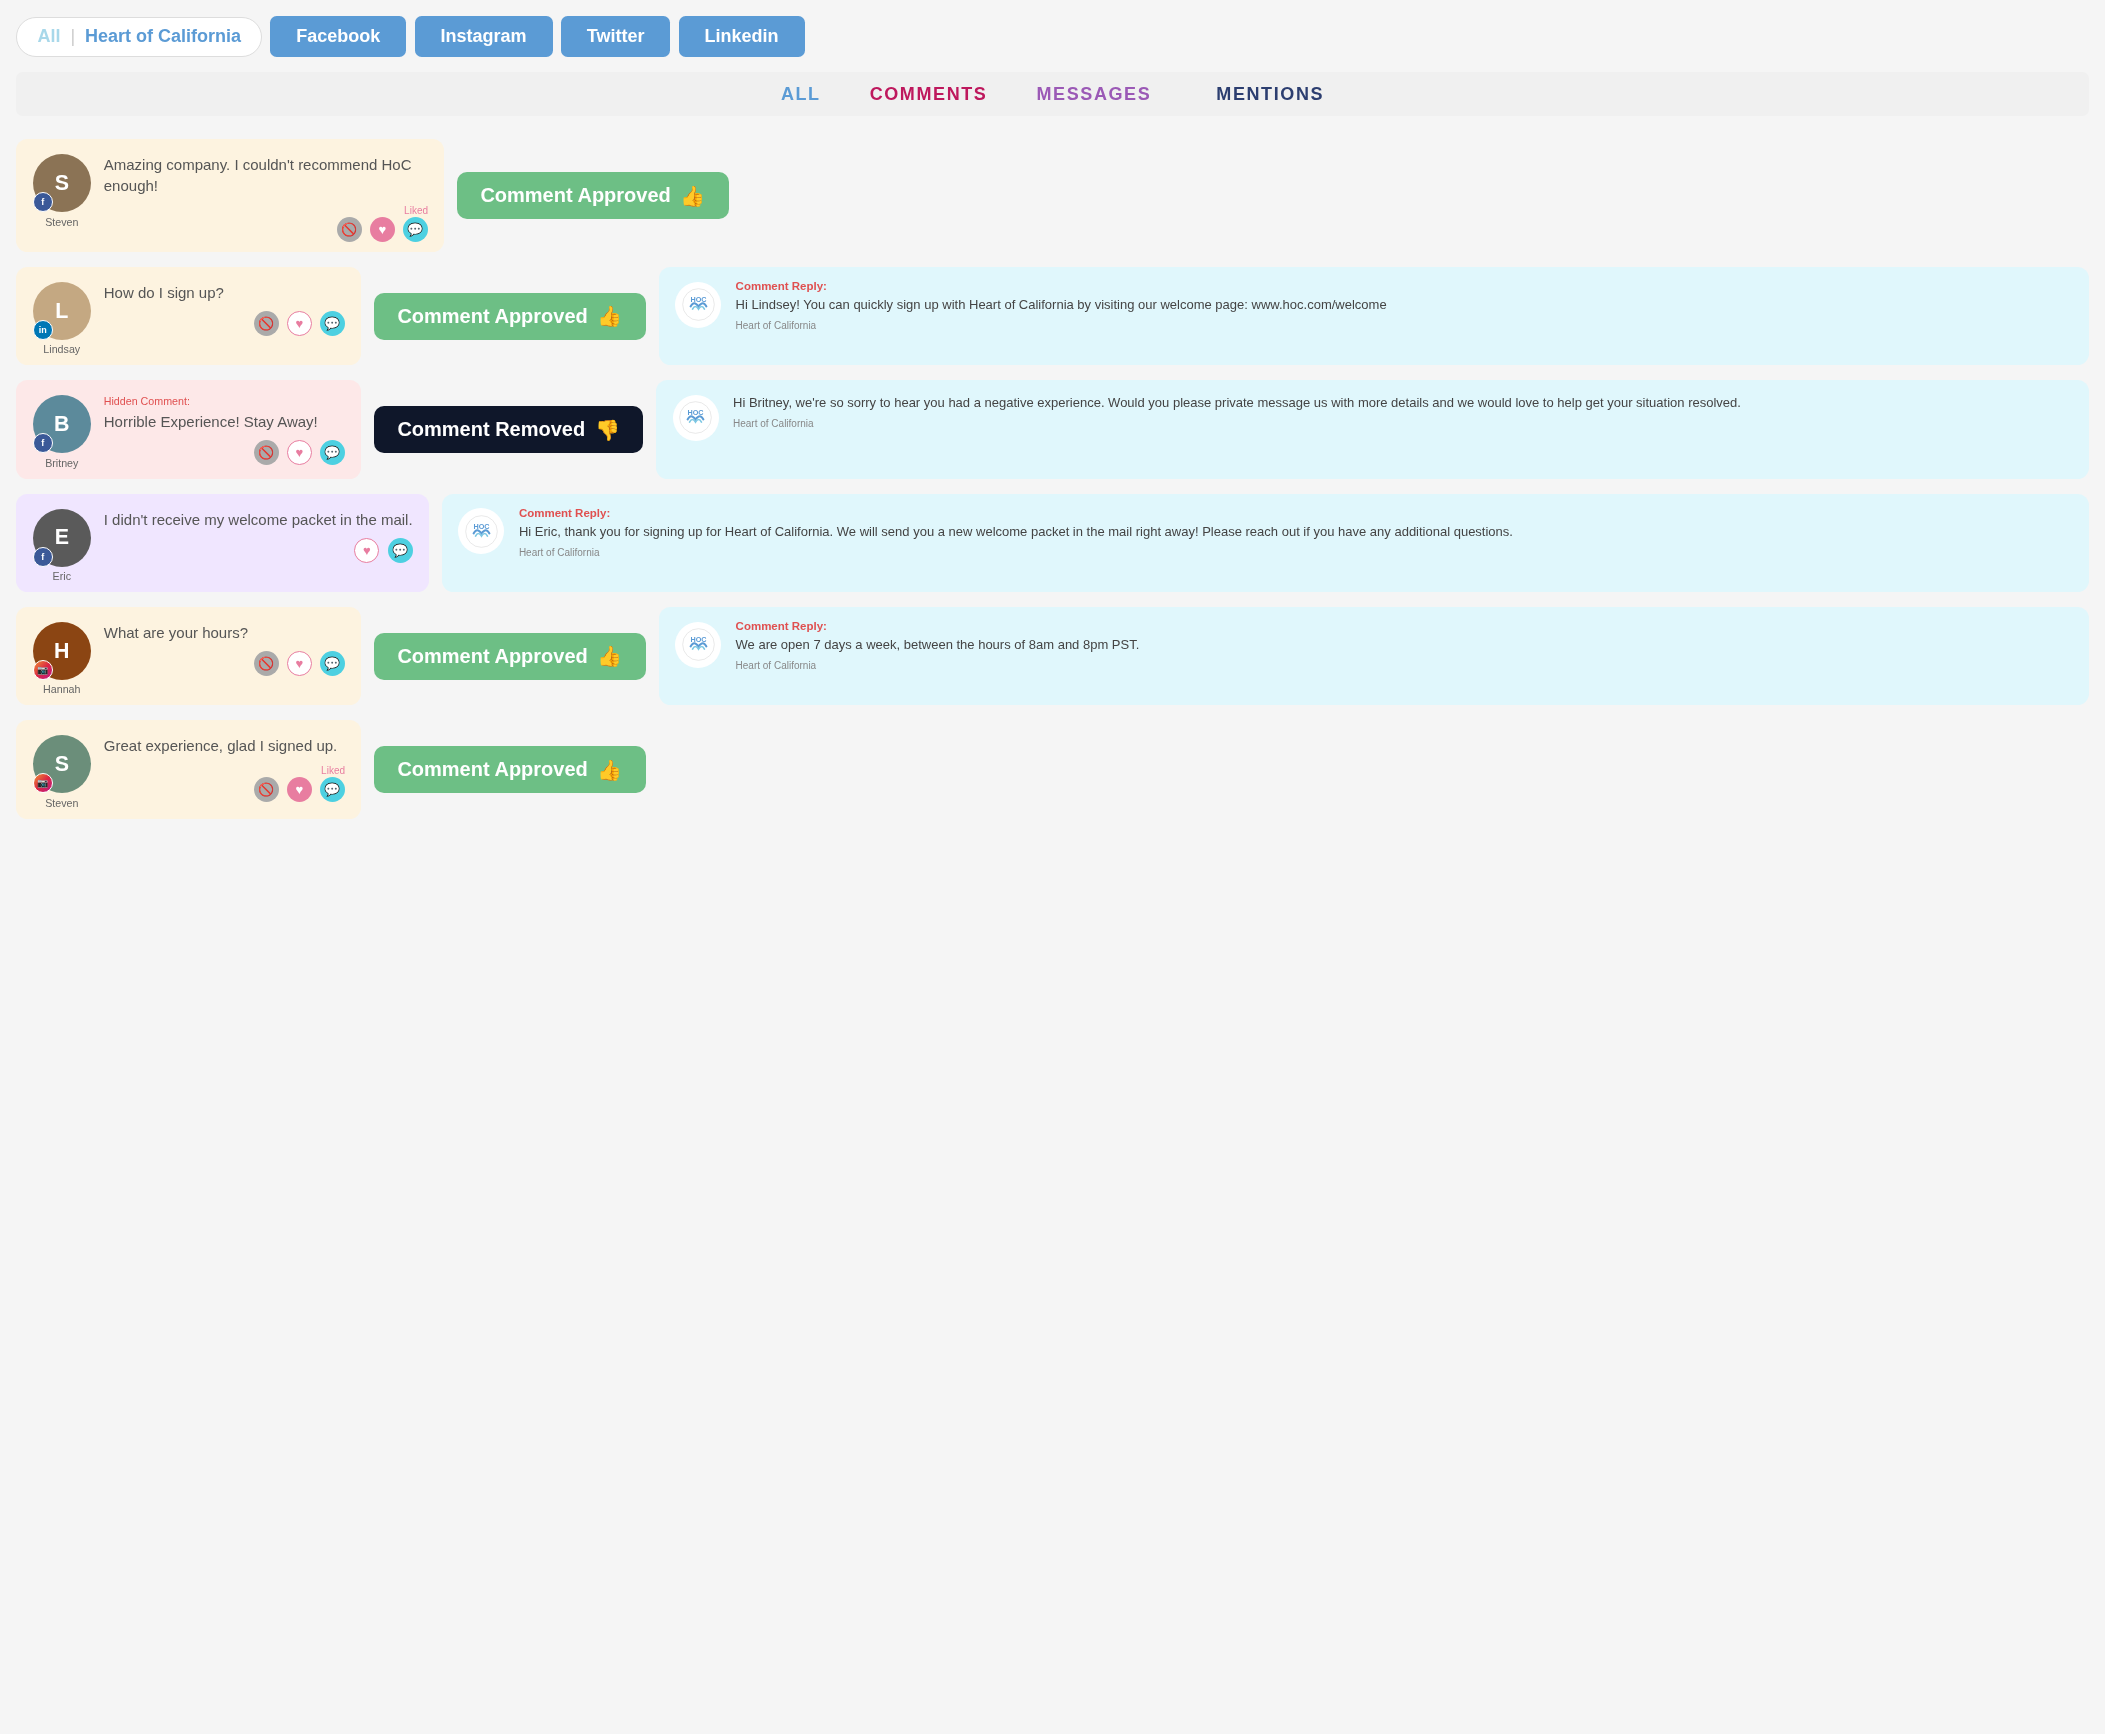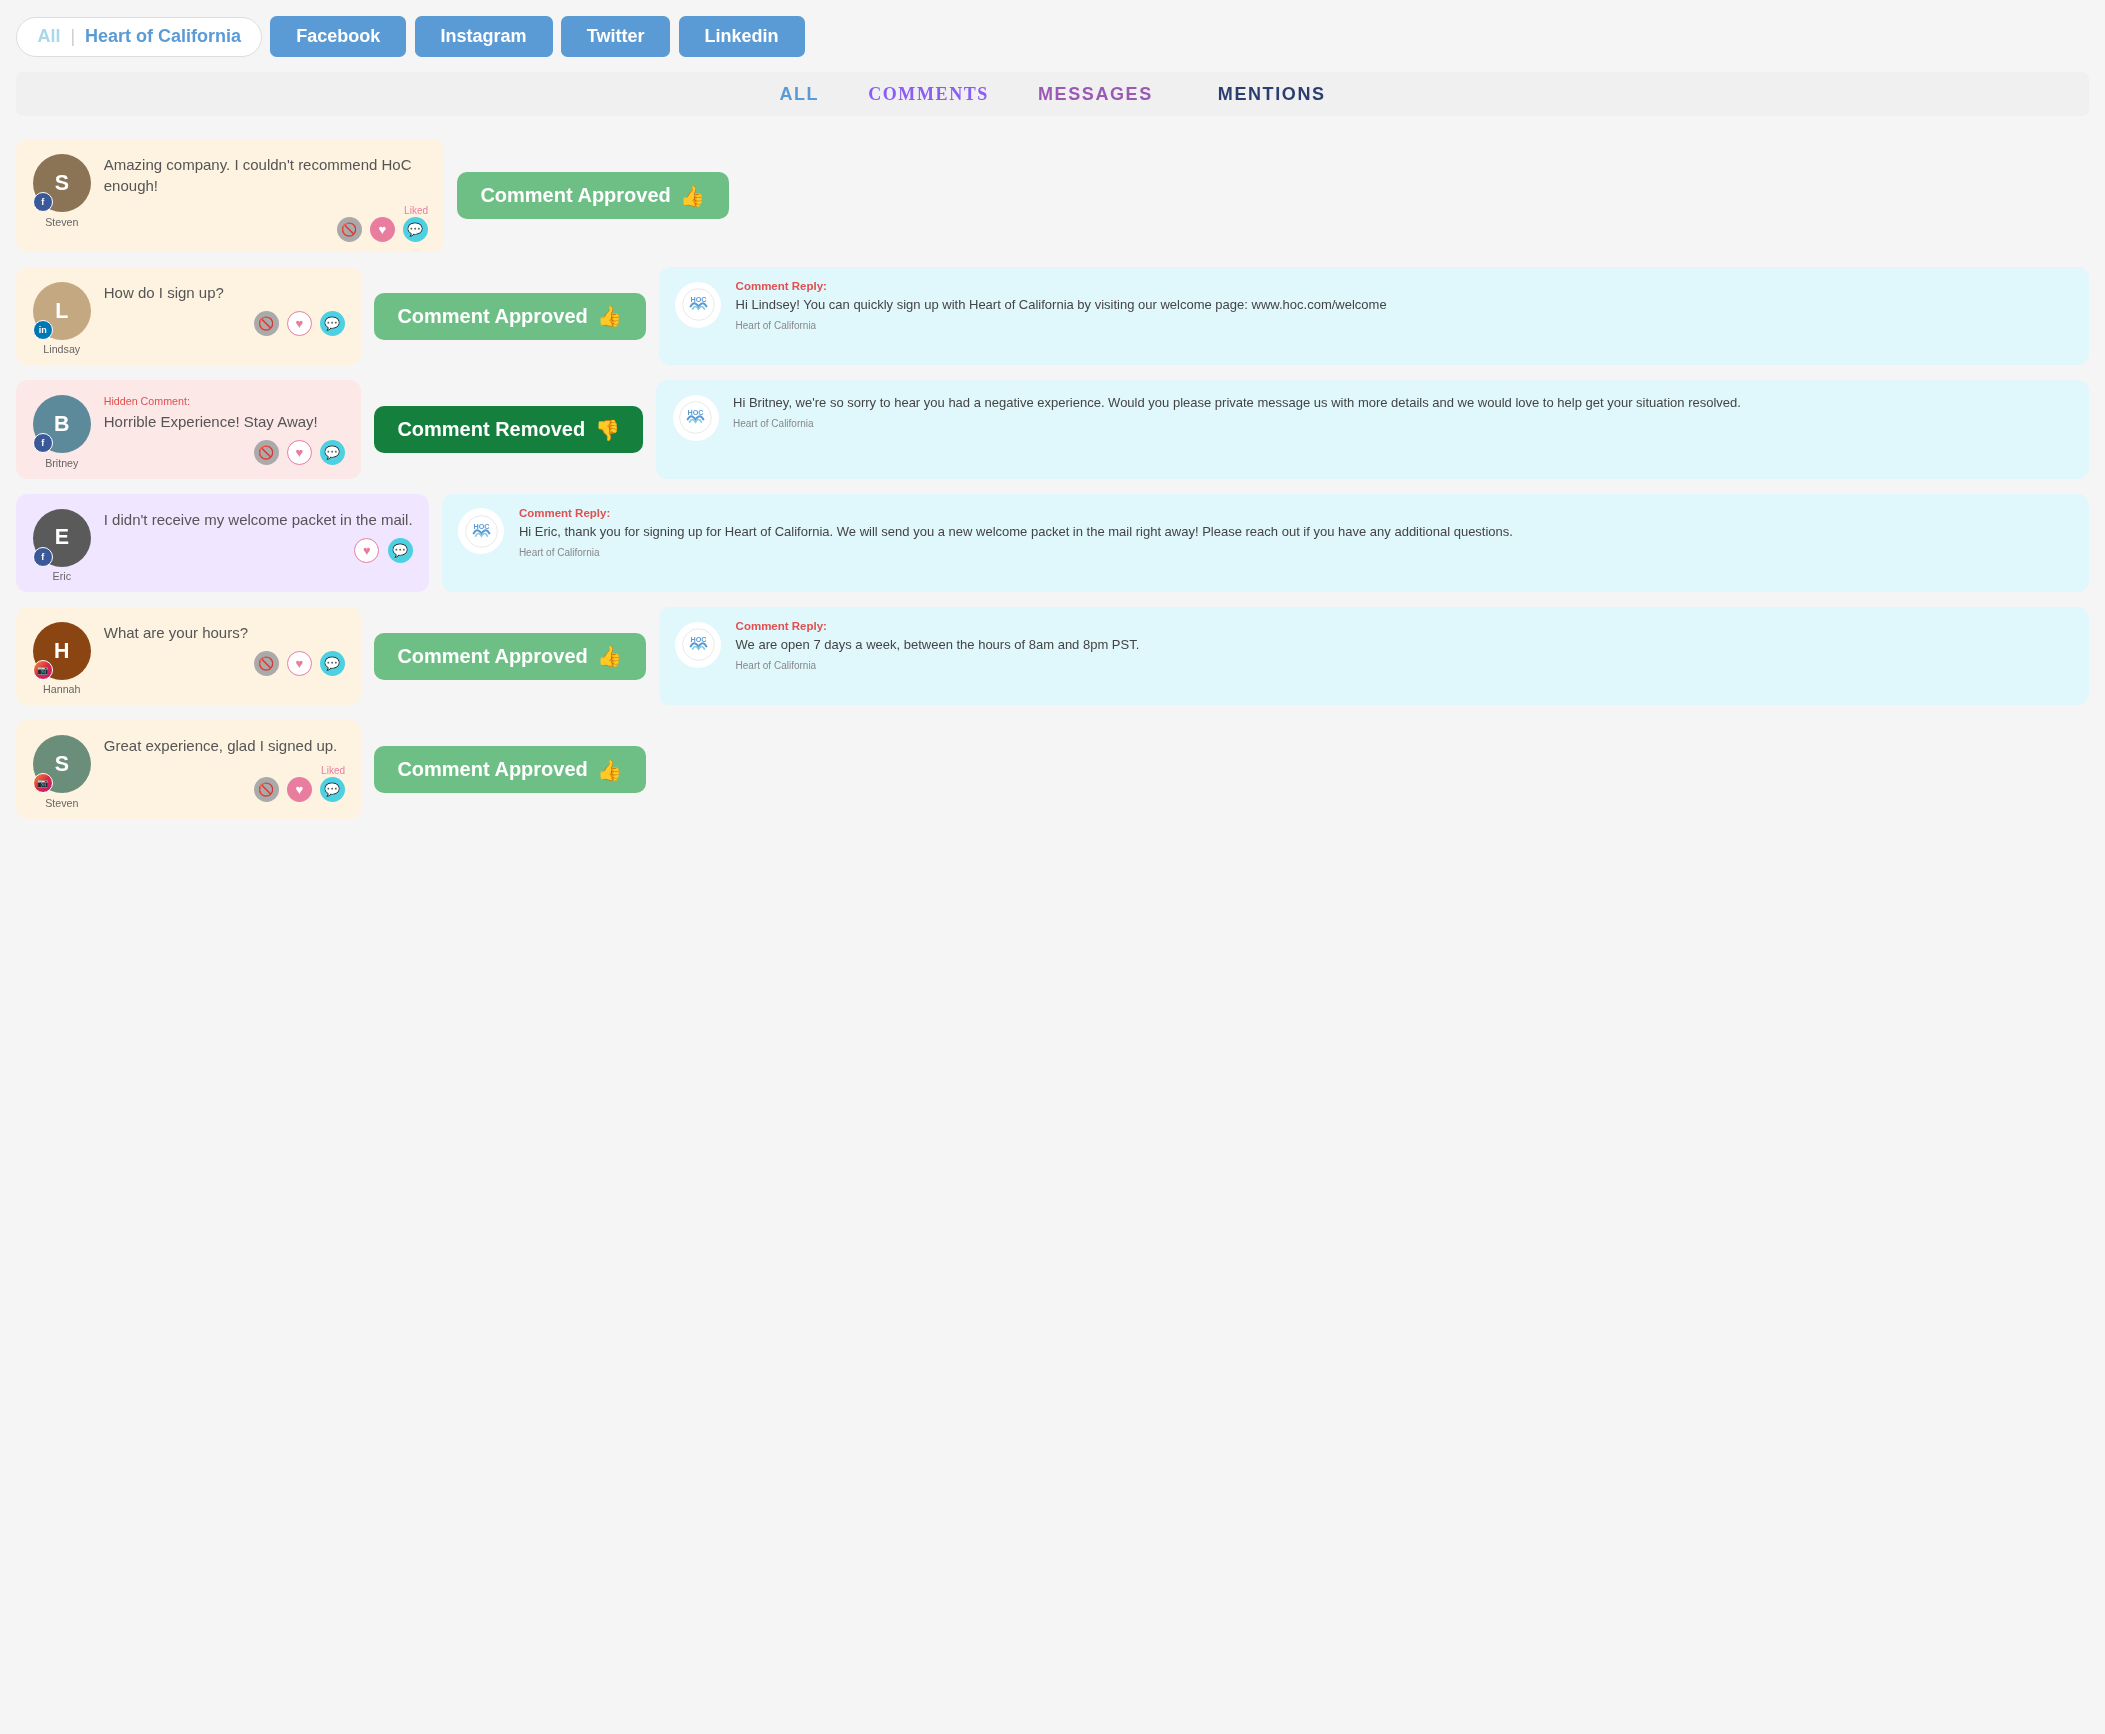--- a/index.html
+++ b/index.html
@@ -39,21 +39,21 @@
       padding: 11.5px 0;
       border-radius: 6.6px;
     }
     .nav-item {
       font-size: 18px;
       font-weight: bold;
       cursor: pointer;
       letter-spacing: 1.6px;
     }
     .nav-item.all { color: #5b9bd5; }
-    .nav-item.comments { color: #8b5cf6; font-family: Liberation Serif, serif; }
+    .nav-item.comments { color: #be185d; }
     .nav-item.messages { color: #9b59b6; }
     .nav-item.mentions { color: #2c3e70; margin-left: 16px; }
 
     
     .feed { display: flex; flex-direction: column; gap: 15px; }
 
     
     .comment-row {
       display: flex;
       align-items: stretch;
@@ -139,21 +139,21 @@
       padding: 11.5px 23px;
       font-size: 20px;
       font-weight: bold;
       color: white;
       min-width: 189px;
       gap: 10px;
       align-self: center;
       cursor: pointer;
     }
     .status-badge.approved { background: #6dbf85; }
-    .status-badge.removed { background: #15803d; }
+    .status-badge.removed { background: #0f172a; }
 
     
     .reply-card {
       background: #e0f7fc;
       border-radius: 11.5px;
       padding: 13px 16.4px;
       display: flex;
       align-items: flex-start;
       gap: 11.5px;
       flex: 1;

